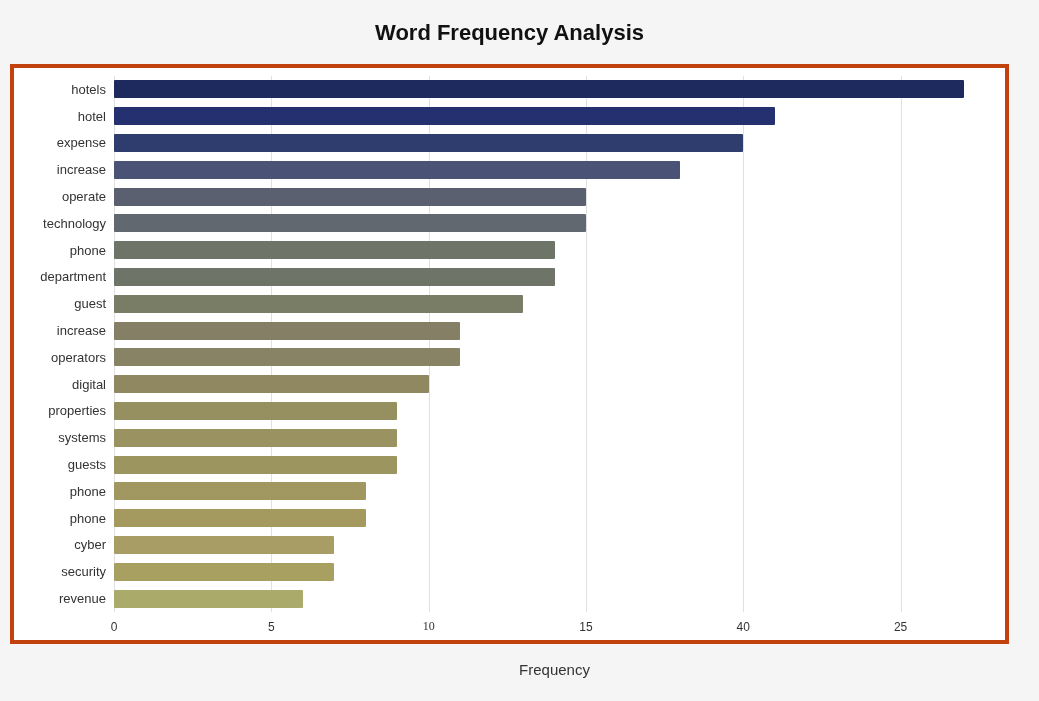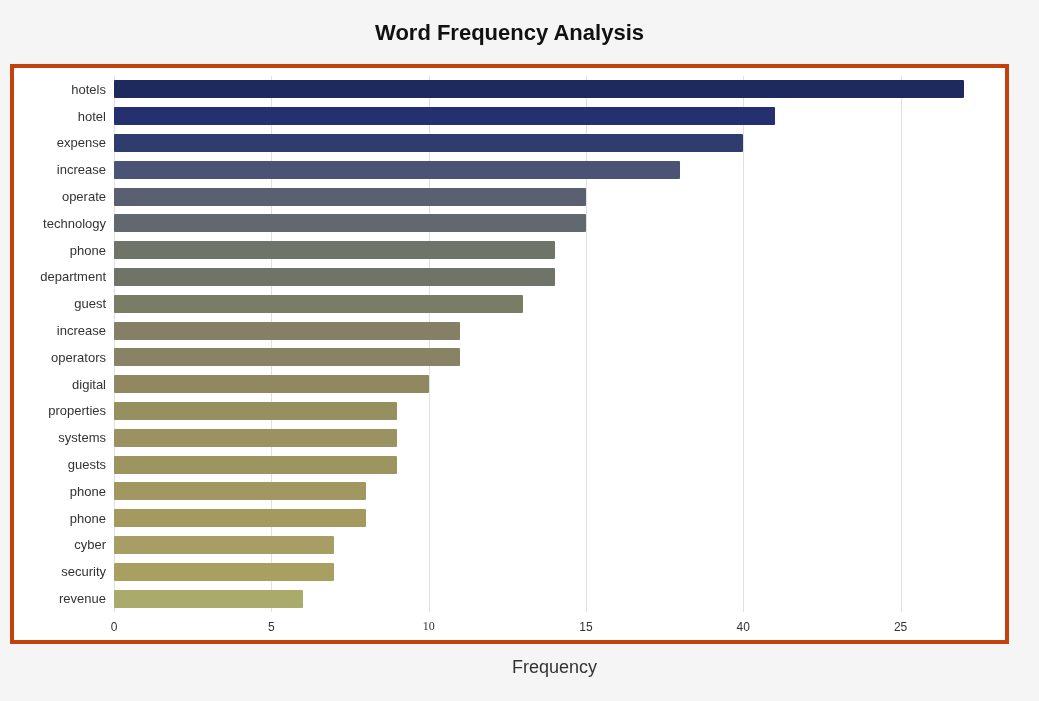--- a/index.html
+++ b/index.html
@@ -103,21 +103,21 @@
       bottom: 6px;
       font-size: 12px;
       color: #333;
       transform: translateX(-50%);
     }
     .x-axis-label {
       position: absolute;
       bottom: -38px;
       left: 50%;
       transform: translateX(-50%);
-      font-size: 18px;
+      font-size: 15px;
       color: #333;
     }
   </style>
 </head>
 <body>
 
 <div class="chart-container">
   <div class="chart-title">Word Frequency Analysis</div>
   <div class="chart-area">
     <div class="y-axis" id="y-axis">

